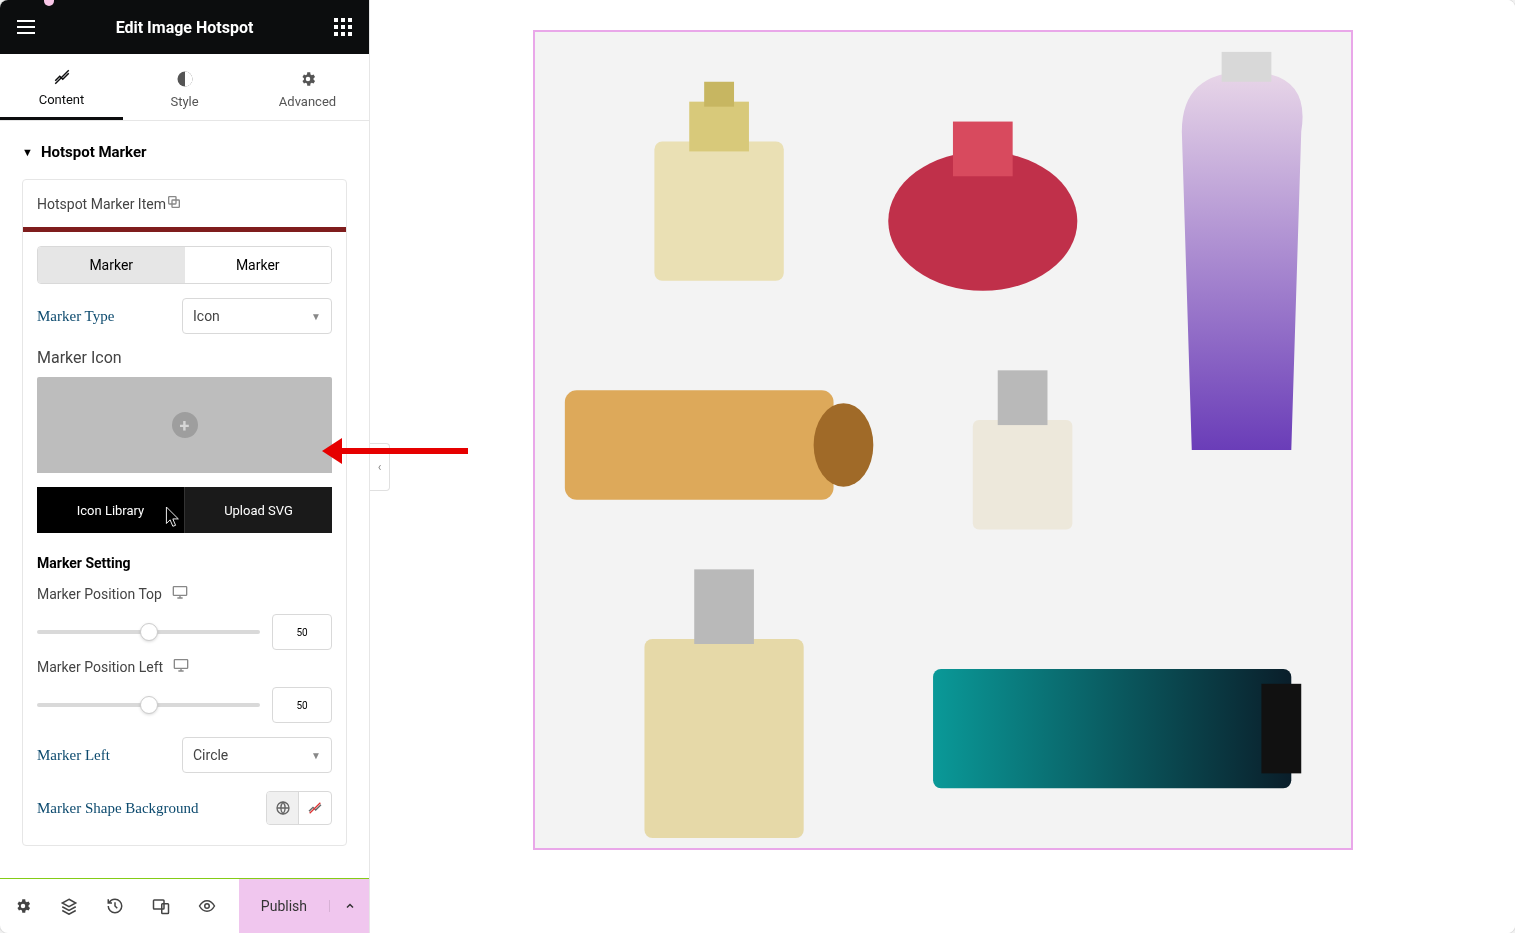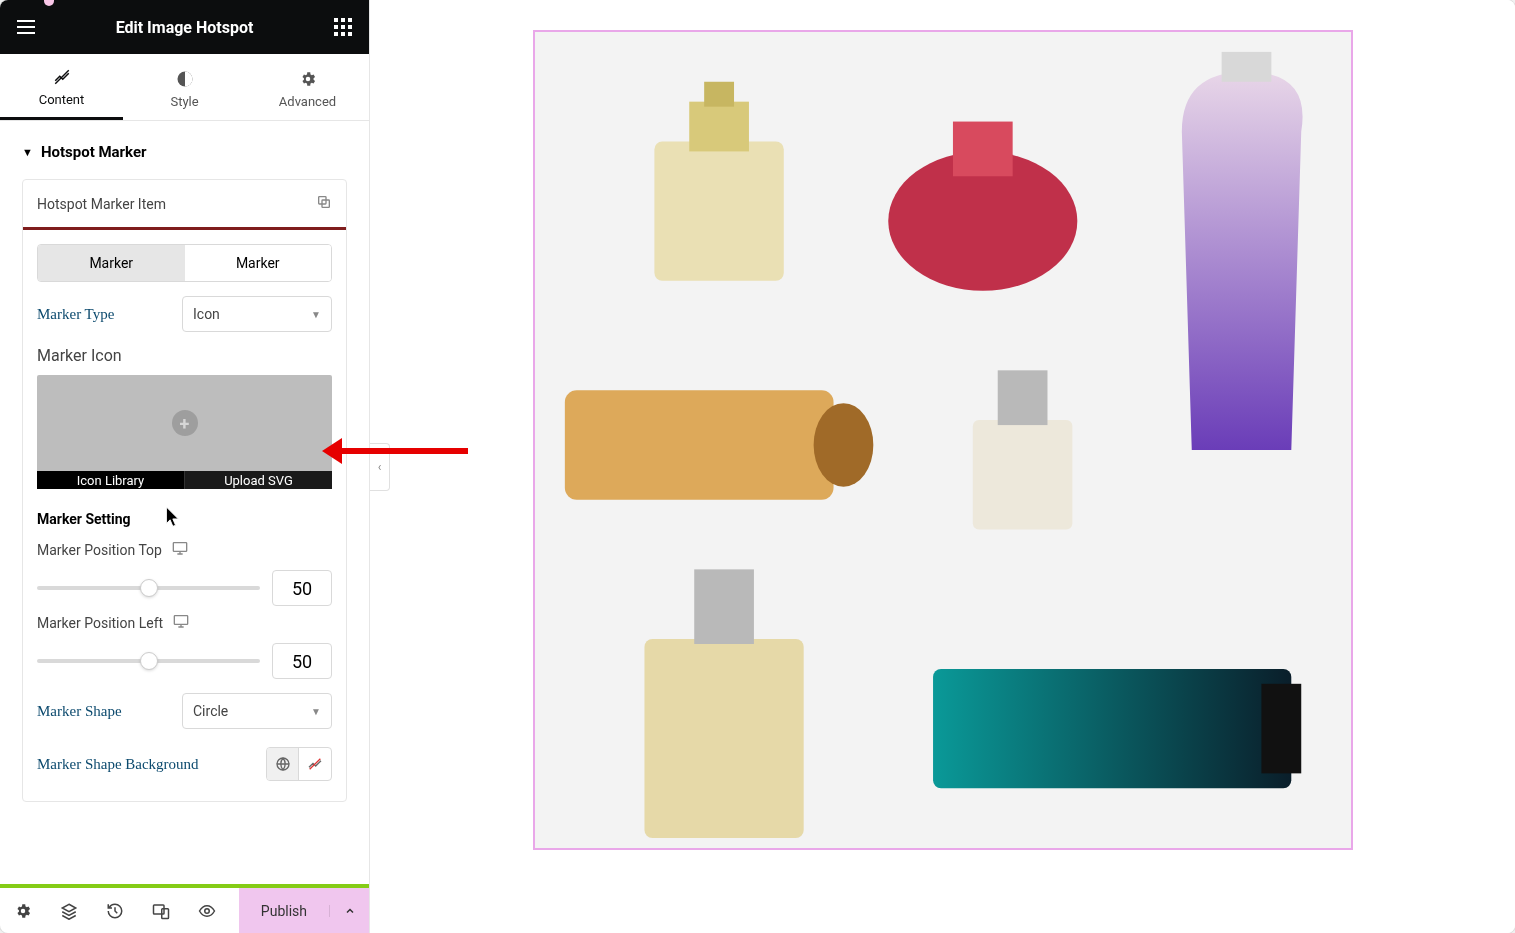--- a/index.html
+++ b/index.html
@@ -23,59 +23,59 @@
 .tab-top svg { width: 18px; height: 18px; }
 
 .panel-body { flex: 1; overflow-y: auto; padding: 0 12px 20px; }
 .panel-body::-webkit-scrollbar { width: 6px; }
 .panel-body::-webkit-scrollbar-thumb { background: #bbb; border-radius: 3px; }
 
 .section-header { display: flex; align-items: center; gap: 8px; padding: 22px 10px 18px; font-weight: 700; font-size: 15px; cursor: pointer; }
 .section-header .caret { font-size: 11px; }
 
 .item-box { border: 1px solid #e6e6e6; border-radius: 4px; margin: 0 10px; }
-.item-header { display: flex; align-items: center; justify-content: space-between; padding: 14px 14px; border-bottom: 3px solid #7f1d1d; font-size: 14px; color: #444; }
+.item-header { display: flex; align-items: center; justify-content: flex-start; padding: 14px 14px; border-bottom: 5px solid #7f1d1d; font-size: 14px; color: #444; }
 .copy-icon { color: #888; cursor: pointer; }
 
 .inner-tabs { display: flex; margin: 14px 14px 0; border: 1px solid #d9d9d9; border-radius: 4px; overflow: hidden; }
 .inner-tab { flex: 1; text-align: center; padding: 10px 0; font-size: 14px; cursor: pointer; background: #fff; }
 .inner-tab.active { background: #e6e6e6; }
 
 .field-row { display: flex; align-items: center; justify-content: space-between; padding: 14px 14px 0; font-size: 14px; color: #444; }
 .field-label { font-size: 15px; color: #0c4a6e; font-family: Liberation Serif, serif; }
 .select { width: 150px; height: 36px; border: 1px solid #d9d9d9; border-radius: 4px; display: flex; align-items: center; justify-content: space-between; padding: 0 10px; font-size: 14px; color: #444; cursor: pointer; }
 .select .chev { font-size: 10px; color: #888; }
 
 .label-only { padding: 14px 14px 0; font-size: 16px; color: #444; }
 
 .icon-area { margin: 10px 14px 0; }
 .icon-preview { height: 96px; background: #bdbdbd; border-radius: 2px 2px 0 0; display: flex; align-items: center; justify-content: center; cursor: pointer; }
 .plus-circle { width: 26px; height: 26px; border-radius: 50%; background: #9e9e9e; display: flex; align-items: center; justify-content: center; color: #d6d6d6; font-size: 18px; font-weight: bold; }
-.icon-buttons { display: flex; height: 18px; }
+.icon-buttons { display: flex; height: 46px; margin-top: 14px; }
 .icon-btn { flex: 1; background: #1a1a1a; color: #fff; font-size: 13px; display: flex; align-items: center; justify-content: center; cursor: pointer; }
 .icon-btn.active { background: #000; }
 .icon-btn:first-child { border-right: 1px solid #333; }
 
 .subheading { font-weight: 700; padding: 22px 14px 6px; font-size: 14px; }
 .slider-row { padding: 8px 14px 0; }
 .slider-label-row { display: flex; align-items: center; gap: 10px; font-size: 14px; color: #444; }
 .device-icon { font-size: 13px; color: #888; }
 .slider-control { display: flex; align-items: center; gap: 12px; margin-top: 12px; }
 .slider-track { flex: 1; height: 4px; background: #d9d9d9; border-radius: 2px; position: relative; cursor: pointer; }
 .slider-thumb { position: absolute; left: 50%; top: 50%; transform: translate(-50%,-50%); width: 18px; height: 18px; background: #fff; border: 1px solid #ccc; border-radius: 50%; box-shadow: 0 1px 3px rgba(0,0,0,0.15); }
-.slider-input { width: 60px; height: 36px; border: 1px solid #d9d9d9; border-radius: 4px; text-align: center; font-size: 18px; }
+.slider-input { width: 60px; height: 36px; border: 1px solid #d9d9d9; border-radius: 4px; text-align: center; font-size: 10px; }
 
 .shape-bg-row { display: flex; align-items: center; justify-content: space-between; padding: 18px 14px 0; }
 .bg-toggles { display: flex; border: 1px solid #d9d9d9; border-radius: 4px; overflow: hidden; }
 .bg-toggle { width: 32px; height: 32px; display: flex; align-items: center; justify-content: center; cursor: pointer; font-size: 14px; color: #666; }
 .bg-toggle.active { background: #f0f0f0; border-right: 1px solid #d9d9d9; }
 .bg-toggle.end svg line { stroke: #d33; }
 
 
-.panel-footer { height: 49px; border-top: 4px solid #84cc16; display: flex; align-items: stretch; }
+.panel-footer { height: 55px; border-top: 1px solid #84cc16; display: flex; align-items: stretch; }
 .footer-icons { display: flex; align-items: center; }
 .footer-icon { width: 46px; display: flex; align-items: center; justify-content: center; color: #444; cursor: pointer; }
 .publish-btn { margin-left: auto; background: #f0c6ee; display: flex; align-items: center; }
 .publish-text { padding: 0 22px; font-size: 14px; color: #333; cursor: pointer; }
 .publish-caret { width: 40px; display: flex; align-items: center; justify-content: center; border-left: 1px solid rgba(0,0,0,0.1); cursor: pointer; }
 
 
 .canvas { flex: 1; position: relative; background: #fff; display: flex; align-items: flex-start; justify-content: center; padding: 30px; }
 .canvas-frame { width: 820px; height: 820px; border: 2px solid #e9a7e9; background: linear-gradient(135deg,#f2f2f2,#e8e8e8); position: relative; overflow: hidden; }
 
@@ -219,21 +219,21 @@
           </div>
           <div class="slider-control">
             <div class="slider-track">
                 <div class="slider-thumb"></div>
               </div>
             <input class="slider-input" value="50" style="">
           </div>
         </div>
 
         <div class="field-row">
-          <span class="field-label">Marker Shape</span>
+          <span class="field-label">Marker Left</span>
           <div class="select">
             <span>Circle</span>
             <span class="chev">▼</span>
           </div>
         </div>
 
         <div class="shape-bg-row">
           <span class="field-label">Marker Shape Background</span>
           <div class="bg-toggles">
             <div class="bg-toggle active">

